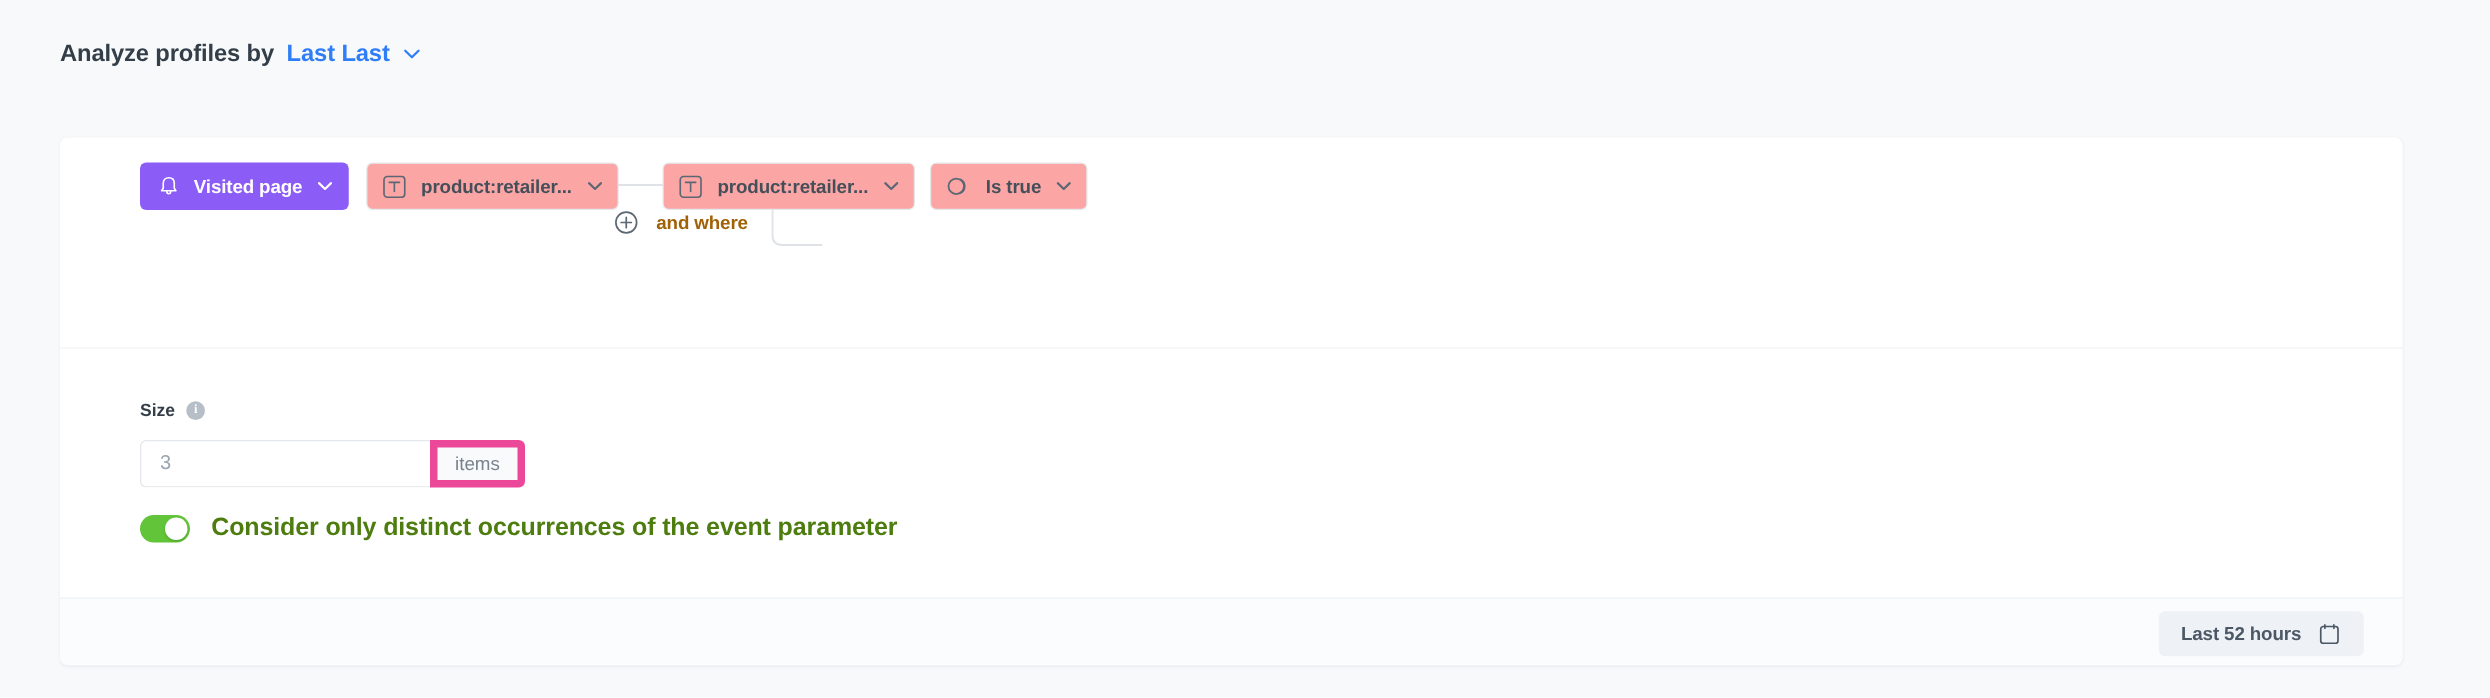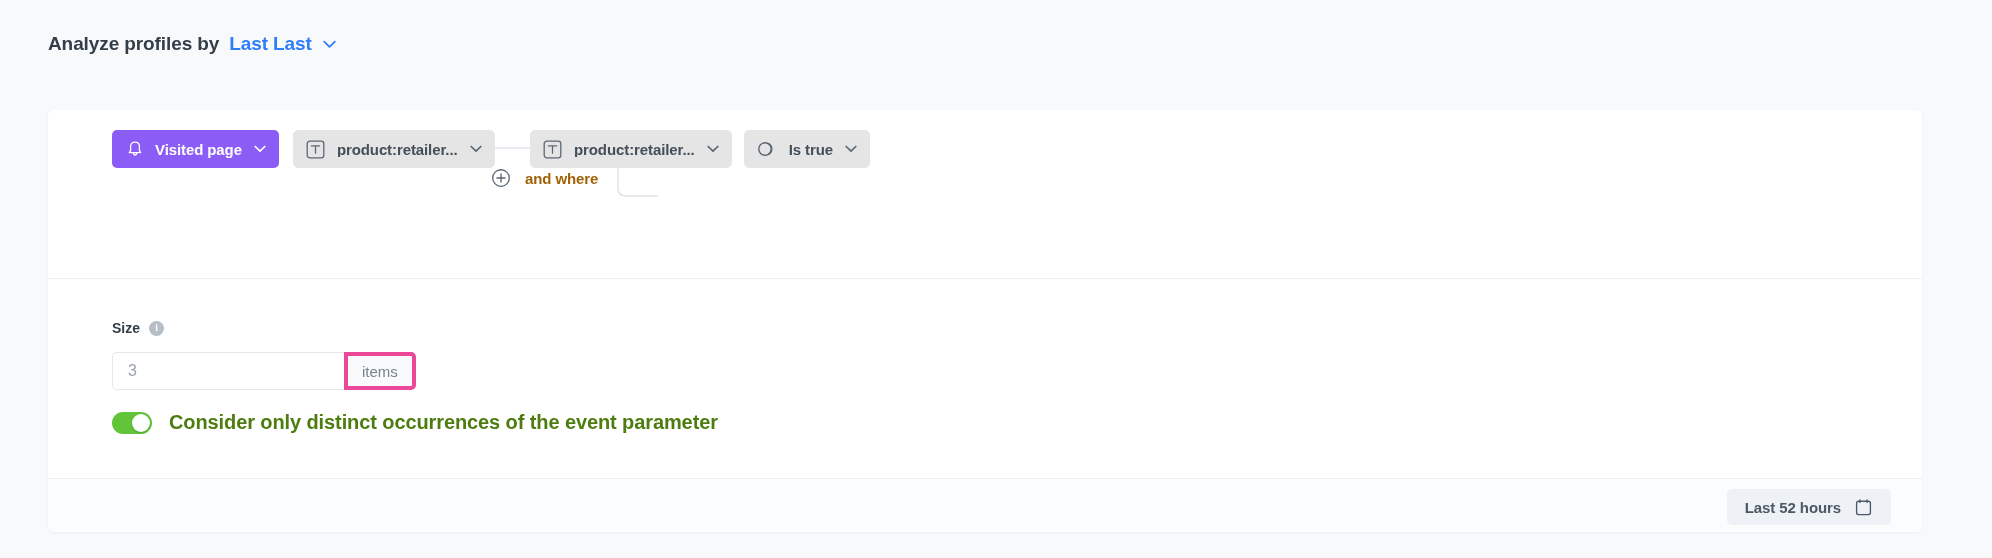--- a/index.html
+++ b/index.html
@@ -77,21 +77,21 @@
     white-space: nowrap;
     user-select: none;
   }
   .chip-primary {
     background: #8b5cf6;
     color: #ffffff;
     gap: 12px;
     padding: 0 13px 0 15px;
   }
   .chip-plain {
-    background: #e5e5e5;
+    background: #fca5a5;
     border: 1px solid #e3e7eb;
     color: #444f5a;
     gap: 12px;
     padding: 0 12px;
   }
   .chip-label { line-height: 1; }
   .chip-label.trunc {
     max-width: 136px;
     overflow: hidden;
     text-overflow: ellipsis;
@@ -153,21 +153,21 @@
     font-family: "Liberation Sans", sans-serif;
     font-size: 16px;
     color: #7b8794;
     padding: 0 15px;
     outline: none;
   }
   .size-input::placeholder { color: #9aa5b1; }
   .size-suffix {
     display: flex; align-items: center; justify-content: center;
     min-width: 66px; padding: 0 14px;
-    border: 4px solid #ec4899;
+    border: 6px solid #ec4899;
     border-radius: 0 5px 5px 0;
     background: #f8fafb;
     font-size: 15px; color: #78838f;
   }
 
   .toggle-row {
     position: absolute; left: 64px; top: 132px;
     display: flex; align-items: center; gap: 17px;
   }
   .toggle {

